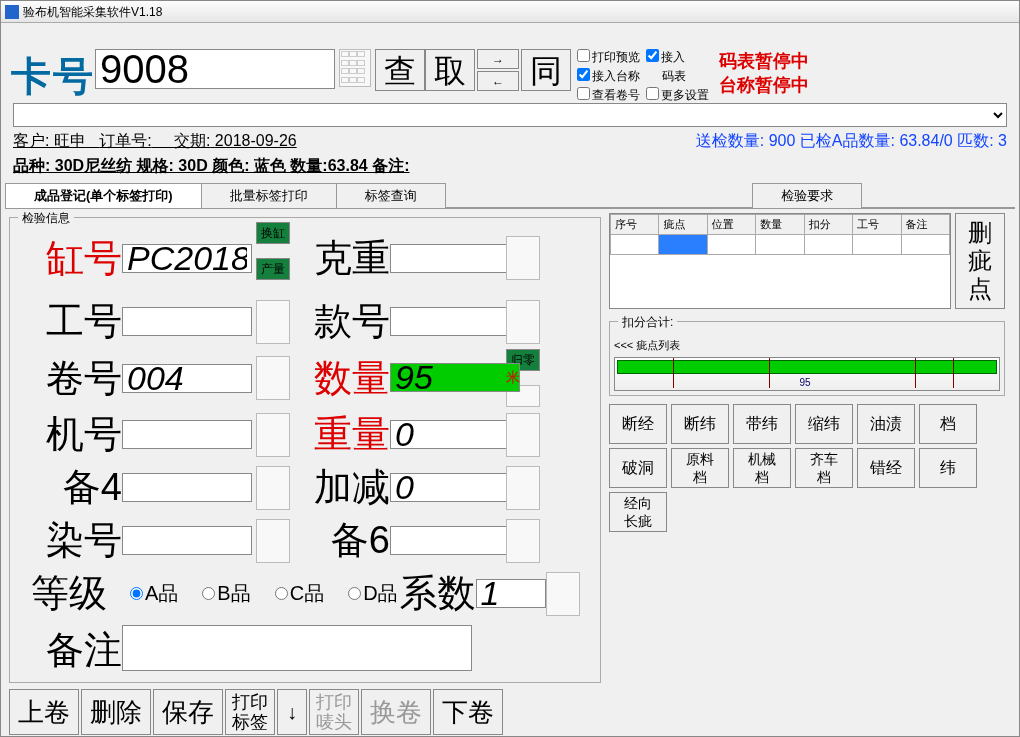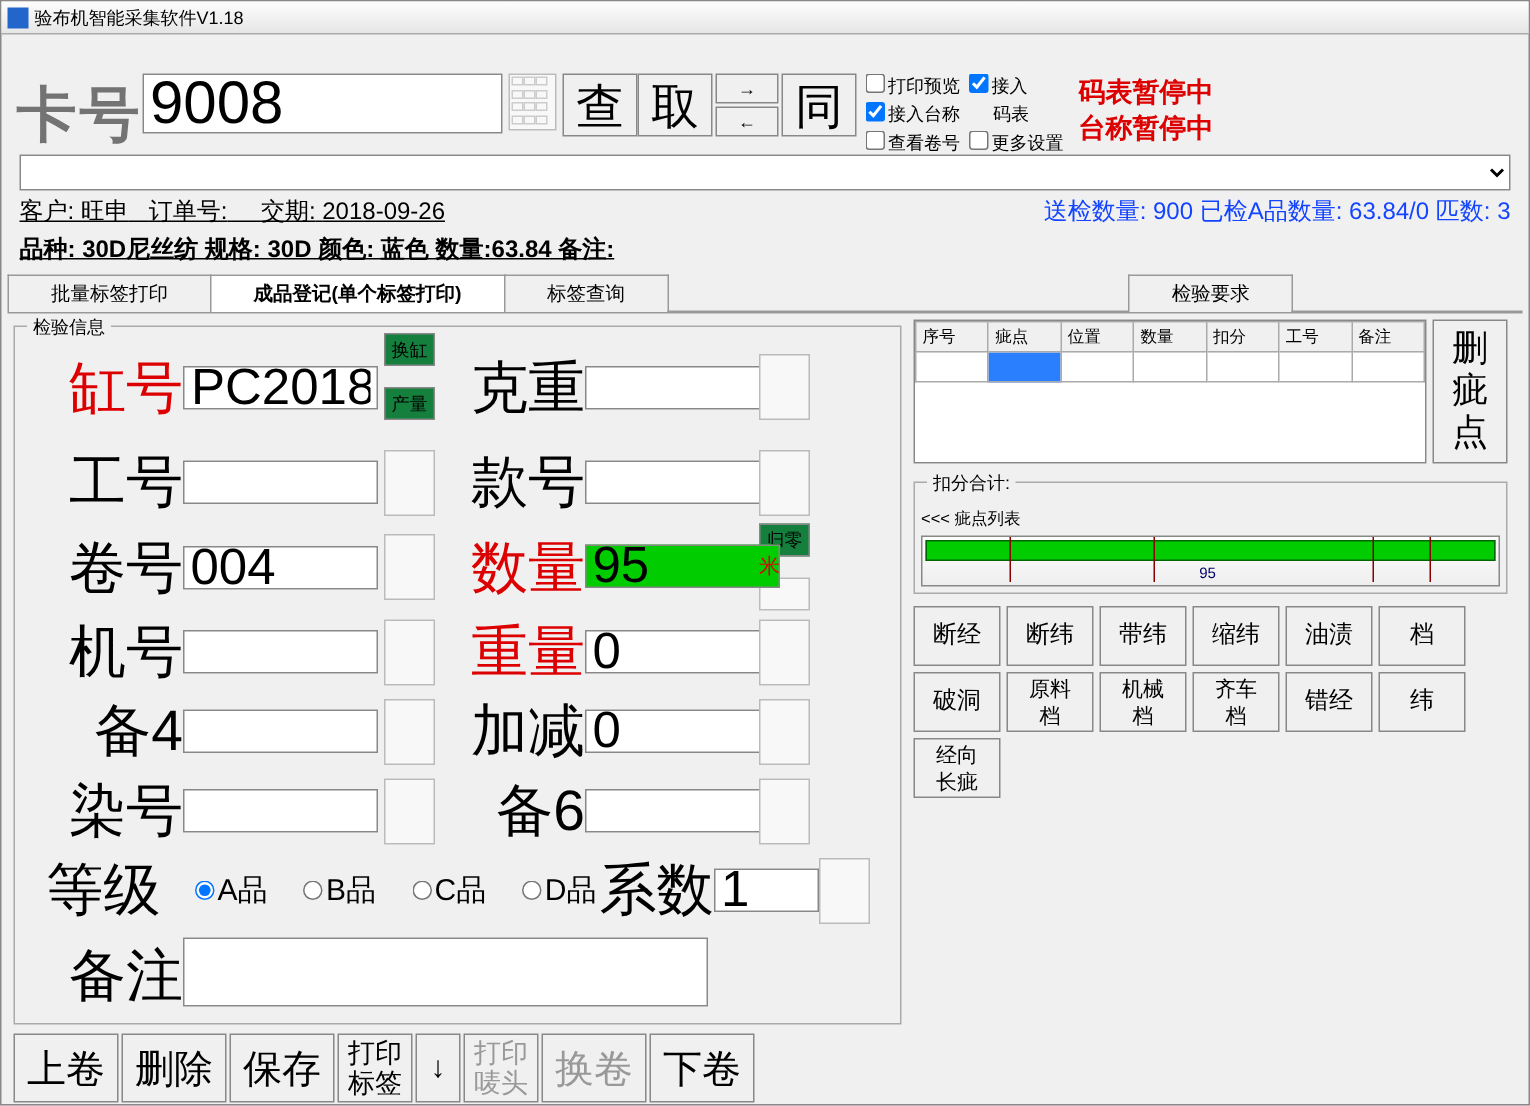--- a/index.html
+++ b/index.html
@@ -4,21 +4,21 @@
 <style>
 * { box-sizing: border-box; margin: 0; padding: 0; }
 body { font-family: "SimSun", "Microsoft YaHei", sans-serif; background: #af7f8d; width: 1020px; height: 737px; overflow: hidden; }
 .window { width: 1020px; height: 737px; background: #f0f0f0; border: 1px solid #888; }
 .titlebar { height: 22px; background: linear-gradient(#fdfdfd, #e6e6e6); border-bottom: 1px solid #aaa; font-size: 12px; line-height: 22px; padding-left: 4px; display: flex; align-items: center; }
 .titlebar-icon { width: 14px; height: 14px; background: #2266cc; margin-right: 4px; }
 .content { padding: 4px; }
 
 
 .toprow { display: flex; align-items: flex-start; height: 48px; margin-top: 22px; margin-left: 6px; }
-.card-label { font-size: 40px; color: #737373; font-weight: bold; letter-spacing: 2px; font-family: Liberation Serif, serif; }
+.card-label { font-size: 40px; color: #0369a1; font-weight: bold; letter-spacing: 2px; font-family: Liberation Serif, serif; }
 .card-input { font-size: 40px; width: 240px; height: 40px; border: 1px solid #888; background: #fff; padding: 0 4px; }
 .mini-keypad { width: 32px; height: 38px; background: #f8f8f8; border: 1px solid #bbb; margin: 0 4px; font-size: 5px; line-height: 6px; padding: 1px; color: #666; display: flex; flex-wrap: wrap; }
 .mini-keypad span { width: 8px; height: 6px; border: 0.5px solid #ccc; }
 .bigbtn { font-size: 32px; width: 50px; height: 42px; border: 1px solid #888; background: #f0f0f0; cursor: pointer; }
 .arrowbtn { width: 42px; height: 20px; border: 1px solid #888; background: #f0f0f0; font-size: 12px; cursor: pointer; }
 .arrowcol { display: flex; flex-direction: column; gap: 2px; margin: 0 2px; }
 .chkcol { display: flex; flex-direction: column; font-size: 12px; margin-left: 6px; gap: 2px; }
 .chklabel { display: flex; align-items: flex-start; gap: 2px; }
 .status-red { color: #d00; font-size: 18px; font-weight: bold; }
 .status-col { margin-left: 10px; }
@@ -43,21 +43,21 @@
 .mainarea { display: flex; border-top: 1px solid #999; padding-top: 4px; }
 .leftcol { width: 600px; }
 .rightcol { width: 400px; padding-left: 4px; }
 
 .inspect-group { border: 1px solid #aaa; margin: 4px; padding: 4px 6px 6px 6px; position: relative; }
 .group-title { position: absolute; top: -8px; left: 8px; background: #f0f0f0; font-size: 12px; padding: 0 4px; }
 
 .formgrid { display: grid; grid-template-columns: 106px 134px 38px 96px 116px 38px; row-gap: 2px; align-items: center; }
 .fld-label { font-size: 38px; color: #000; text-align: right; white-space: nowrap; }
 .fld-label.red { color: #d00; }
-.fld-input { font-size: 34px; height: 29px; width: 130px; border: 1px solid #888; background: #fff; padding: 12px 4px; }
+.fld-input { font-size: 34px; height: 29px; width: 130px; border: 1px solid #888; background: #fff; padding: 12px 4px; font-style: italic; }
 .fld-input.green { background: #0c0; color: #000; }
 .mini-kp2 { width: 34px; height: 44px; background: #f8f8f8; border: 1px solid #bbb; }
 .sidebutton { font-size: 12px; width: 34px; height: 22px; border: 1px solid #888; background: #15803d; cursor: pointer; display: block; margin-bottom: 14px; }
 
 .radio-row { font-size: 20px; display: flex; gap: 24px; align-items: center; margin-left: 2px; }
 .radio-row label { display: flex; align-items: center; gap: 2px; }
 .remark-area { width: 350px; height: 46px; border: 1px solid #888; background: #fff; resize: none; }
 
 .bottombtns { display: flex; gap: 2px; margin: 6px 4px; }
 .bbtn { font-size: 26px; height: 46px; padding: 0 8px; border: 1px solid #888; background: #f0f0f0; cursor: pointer; }
@@ -160,22 +160,22 @@
         <span>客户: 旺申</span>&nbsp;&nbsp;
         <span>订单号:</span>&nbsp;&nbsp;&nbsp;&nbsp;
         <span>交期:</span>
         <span>2018-09-26</span>
       </span>
       <span class="right">送检数量: 900 已检A品数量: 63.84/0 匹数: 3</span>
     </div>
     <div class="infoline2">品种: 30D尼丝纺  规格: 30D  颜色: 蓝色 数量:63.84   备注:</div>
 
     <div class="tabs">
+      <div class="tab active">成品登记(单个标签打印)</div>
       <div class="tab">批量标签打印</div>
-      <div class="tab active">成品登记(单个标签打印)</div>
       <div class="tab">标签查询</div>
       <div class="tabfill"></div>
       <div class="tab">检验要求</div>
       <div class="tabfill" style="flex:0.5"></div>
     </div>
 
     <div class="mainarea">
 
       <div class="leftcol">
         <div class="inspect-group">

